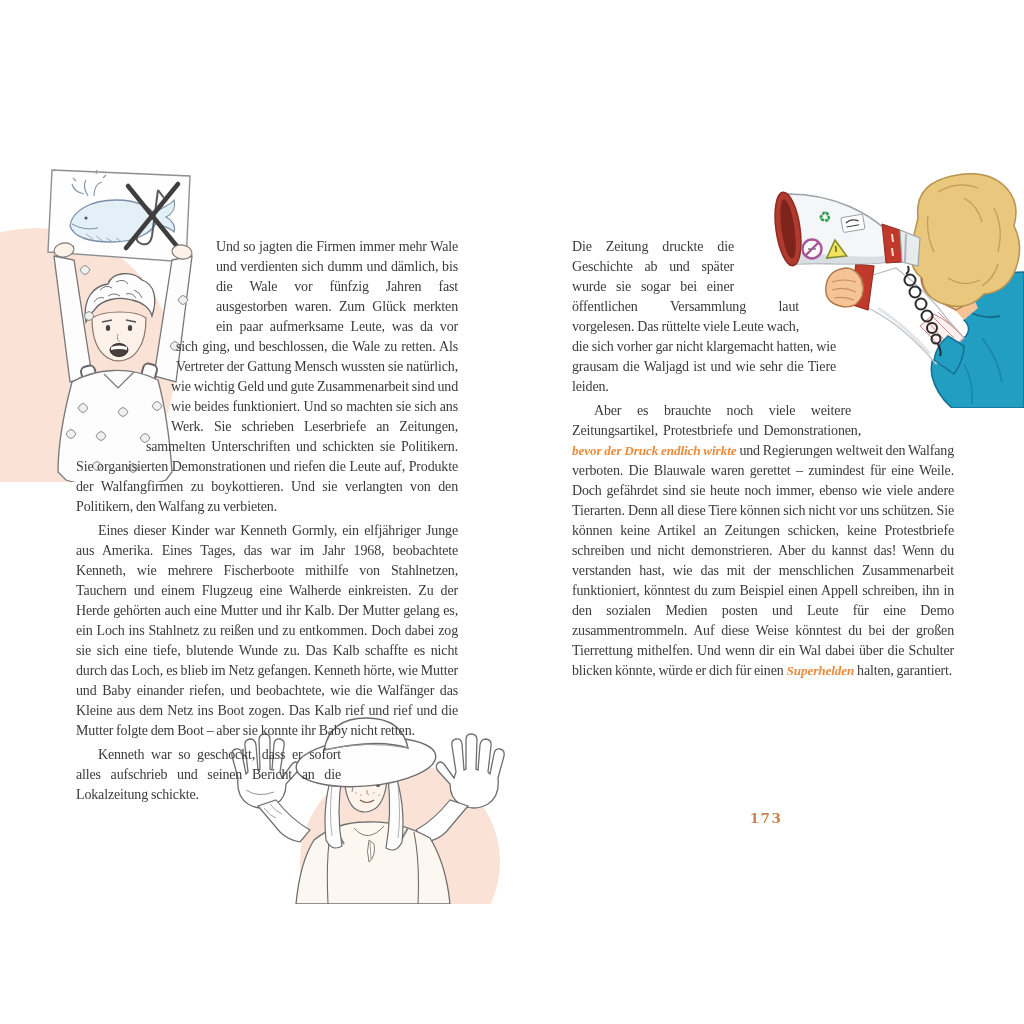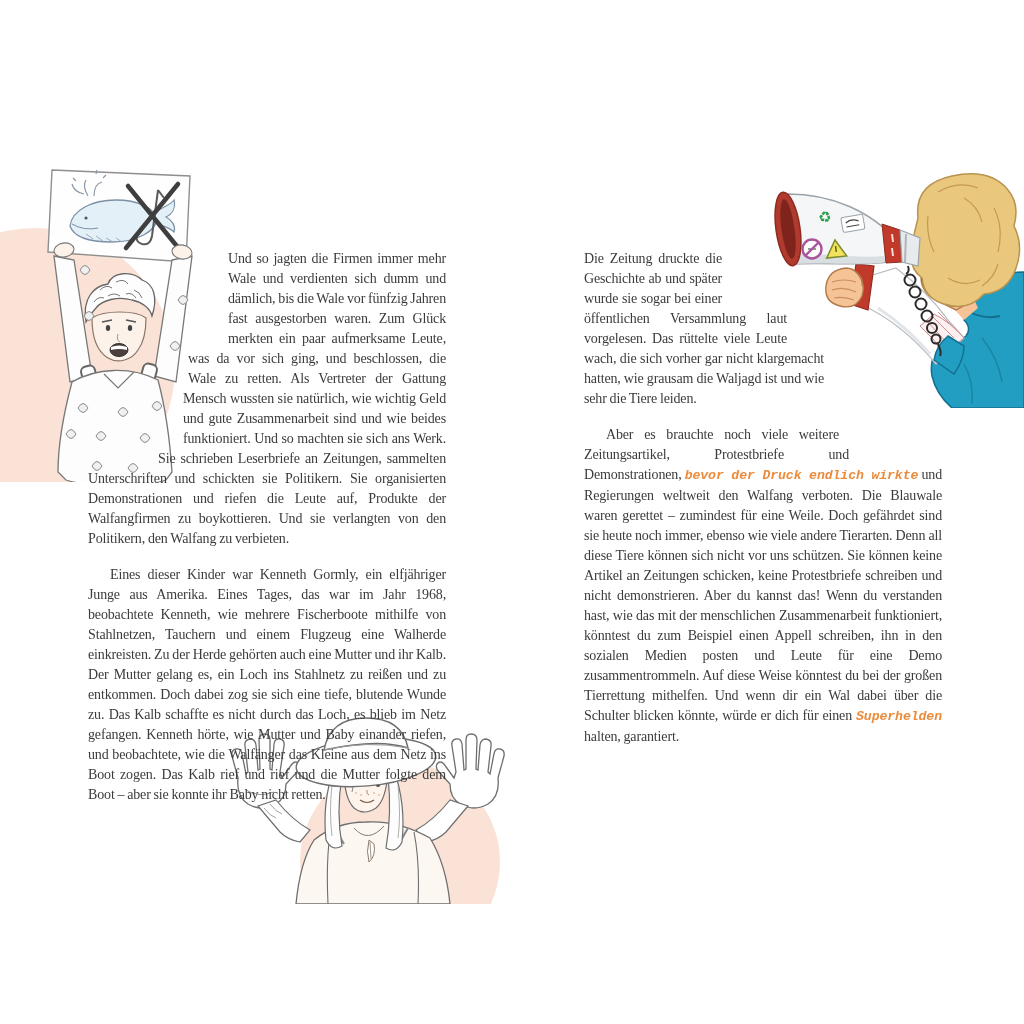--- a/index.html
+++ b/index.html
@@ -3,23 +3,23 @@
 <meta charset="utf-8">
 <style>
   html,body{margin:0;padding:0;background:#ffffff;}
   .book{position:relative;width:1024px;height:1024px;background:#ffffff;overflow:hidden;
         font-family:"Liberation Serif","DejaVu Serif",serif;}
   .page-col{position:absolute;top:233px;width:390px;text-align:justify;
         font-size:14px;line-height:20px;color:var(--text,#3B3B3B);
         letter-spacing:-0.15px;word-spacing:-0.5px;}
   #left-col{left:72px;}
   #right-col{left:568px;}
-  .page-col p{margin:16px;}
+  .page-col p{margin:4px;}
   .page-col p.indent{text-indent:22px;}
-  .hl{color:var(--accent,#EB8B3C);font-family:Liberation Mono, monospace;
+  .hl{color:var(--accent,#EB8B3C);font-family:Liberation Serif, serif;
       font-style:italic;font-weight:700;font-size:13.2px;letter-spacing:-0.1px;}
   .hl-line{display:block;white-space:nowrap;font-size:13.4px;margin:0;}
   .folio{position:absolute;left:585px;top:810px;width:362px;text-align:center;
       color:var(--folio,#C98350);font-weight:bold;font-size:13.5px;letter-spacing:1.5px;
       font-family:"DejaVu Serif",serif;}
   
   .sp{pointer-events:none;}
   .sp-protest{float:left;width:140px;height:220px;
       shape-outside:polygon(0px 0px,140px 0px,140px 100px,100px 100px,100px 140px,95px 140px,95px 200px,70px 200px,70px 220px,0px 220px);}
   .sp-megaphone{float:right;width:220px;height:200px;
@@ -222,21 +222,23 @@
         <circle cx="159" cy="148" r="5.5"></circle>
       <circle cx="164" cy="160" r="5"></circle>
         <circle cx="168" cy="171" r="4.5"></circle>
       <path d="M170,176 q4,8 2,12"></path>
     </g>
   </svg>
 
   <div class="page-col" id="left-col">
     <p><span class="sp sp-protest"></span><span>Und so jagten die Firmen immer mehr Wale und verdienten sich dumm und dämlich, bis die Wale vor fünfzig Jahren fast ausgestorben waren. Zum Glück merkten ein paar aufmerksame Leute, was da vor sich ging, und beschlossen, die Wale zu retten. Als Vertreter der Gattung Mensch wussten sie natürlich, wie wichtig Geld und gute Zusammenarbeit sind und wie beides funktioniert. Und so machten sie sich ans Werk. Sie schrieben Leserbriefe an Zeitungen, sammelten Unterschriften und schickten sie Politikern. Sie organisierten Demonstrationen und riefen die Leute auf, Produkte der Walfangfirmen zu boykottieren. Und sie verlangten von den Politikern, den Walfang zu verbieten.</span></p>
     <p class="indent"><span>Eines dieser Kinder war Kenneth Gormly, ein elfjähriger Junge aus Amerika. Eines Tages, das war im Jahr 1968, beobachtete Kenneth, wie mehrere Fischerboote mithilfe von Stahlnetzen, Tauchern und einem Flugzeug eine Walherde einkreisten. Zu der Herde gehörten auch eine Mutter und ihr Kalb. Der Mutter gelang es, ein Loch ins Stahlnetz zu reißen und zu entkommen. Doch dabei zog sie sich eine tiefe, blutende Wunde zu. Das Kalb schaffte es nicht durch das Loch, es blieb im Netz gefangen. Kenneth hörte, wie Mutter und Baby einander riefen, und beobachtete, wie die Walfänger das Kleine aus dem Netz ins Boot zogen. Das Kalb rief und rief und die Mutter folgte dem Boot – aber sie konnte ihr Baby nicht retten.</span></p>
+    <p class="indent"><span class="sp sp-girl"></span><span>Kenneth war so geschockt, dass er sofort alles aufschrieb und seinen Bericht an die Lokalzeitung schickte.</span></p>
   </div>
 
   <div class="page-col" id="right-col">
     <p><span class="sp sp-megaphone"></span><span>Die Zeitung druckte die Geschichte ab und später wurde sie sogar bei einer öffentlichen Versammlung laut vorgelesen. Das rüttelte viele Leute wach, die sich vorher gar nicht klargemacht hatten, wie grausam die Waljagd ist und wie sehr die Tiere leiden.</span></p>
     <p class="indent"><span>Aber es brauchte noch viele weitere Zeitungsartikel, Protestbriefe und Demonstrationen, </span><span class="hl">bevor der Druck endlich wirkte</span><span> und Regierungen weltweit den Walfang verboten. Die Blauwale waren gerettet – zumindest für eine Weile. Doch gefährdet sind sie heute noch immer, ebenso wie viele andere Tierarten. Denn all diese Tiere können sich nicht vor uns schützen. Sie können keine Artikel an Zeitungen schicken, keine Protestbriefe schreiben und nicht demonstrieren. Aber du kannst das! Wenn du verstanden hast, wie das mit der menschlichen Zusammenarbeit funktioniert, könntest du zum Beispiel einen Appell schreiben, ihn in den sozialen Medien posten und Leute für eine Demo zusammentrommeln. Auf diese Weise könntest du bei der großen Tierrettung mithelfen. Und wenn dir ein Wal dabei über die Schulter blicken könnte, würde er dich für einen </span><span class="hl">Superhelden</span><span> halten, garantiert.</span></p>
   </div>
 
+  <div class="folio">173</div>
 
 </div>
 
 </body></html>

